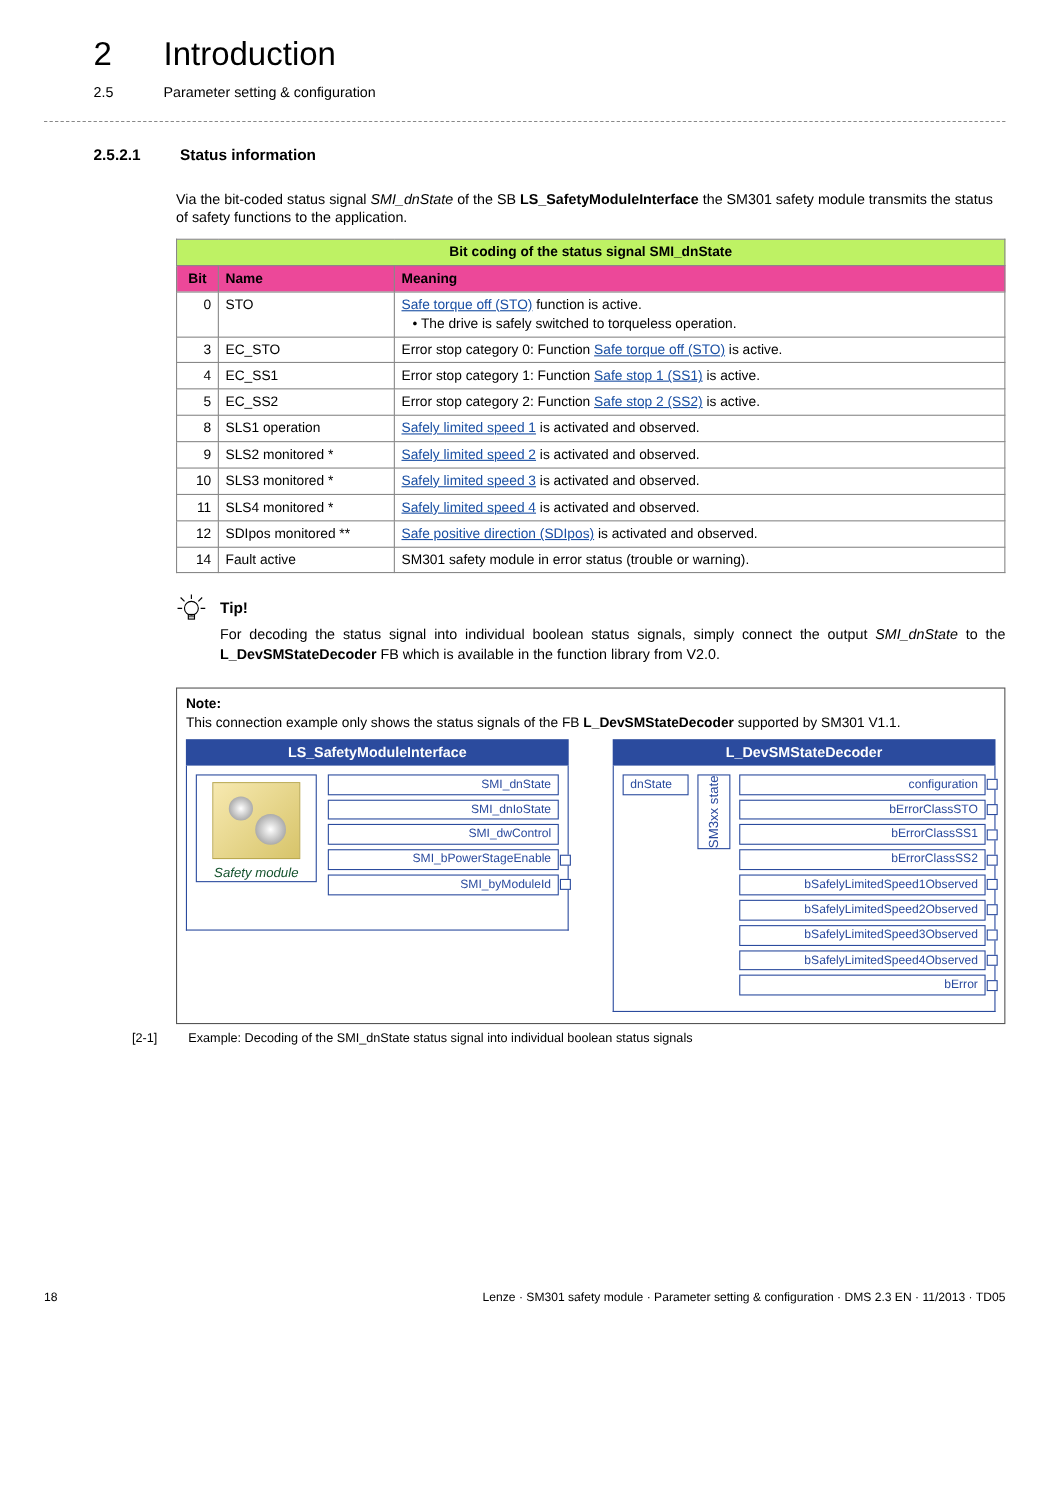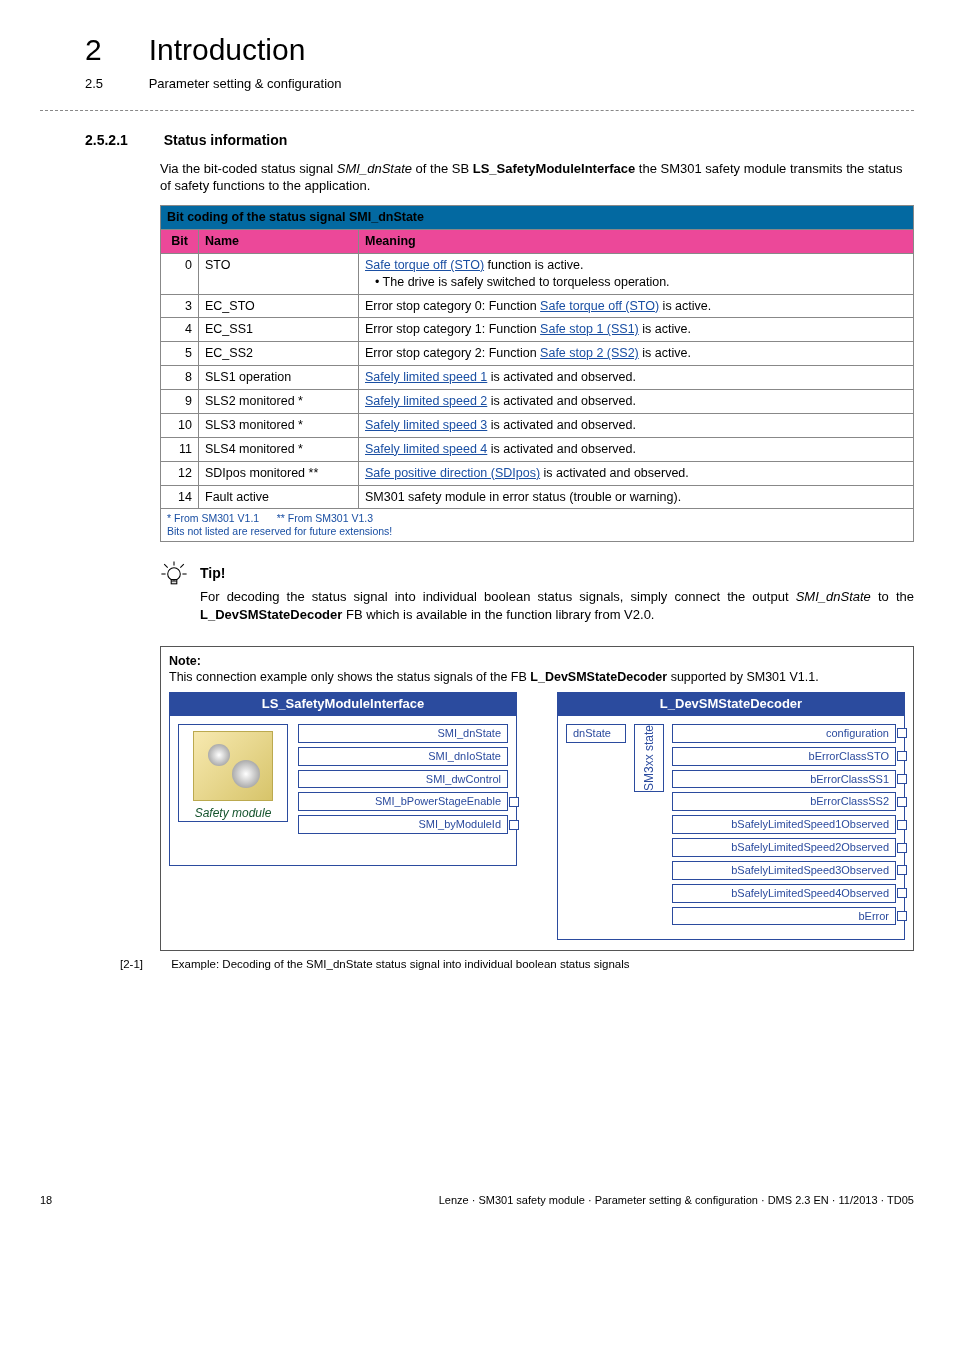--- a/index.html
+++ b/index.html
@@ -11,31 +11,31 @@
     width: 954px;
     margin: 0 auto;
     padding: 30px 40px 20px 85px;
     line-height: 1.35;
   }
   .hdr-num { font-size: 30px; font-weight: 400; display: inline-block; width: 60px; vertical-align: baseline; }
   .hdr-txt { font-size: 30px; font-weight: 400; display: inline-block; }
   .sub-num { font-size: 13px; display: inline-block; width: 60px; vertical-align: baseline; margin-top: 4px;}
   .sub-txt { font-size: 13px; display: inline-block; margin-top:4px; }
   .dash-rule { border: none; border-top: 1.5px dashed #888; margin: 18px 0 20px -45px; width: calc(100% + 45px); }
-  .sec-row { margin-bottom: 10px; }
+  .sec-row { margin-bottom: 22px; }
   .sec-num { font-weight: bold; font-size: 14px; display: inline-block; width: 75px; vertical-align: top; }
   .sec-ttl { font-weight: bold; font-size: 14px; display: inline-block; }
   .body-indent { margin-left: 75px; }
   .para { font-size: 13px; margin-bottom: 10px; }
   .ital { font-style: italic; }
   .bold { font-weight: bold; }
   .lnk { color: #1a4fa3; text-decoration: underline; }
   table.bits { border-collapse: collapse; width: 100%; margin-top: 6px; }
   table.bits th, table.bits td { border: 1px solid #888; padding: 3px 6px; font-size: 12.5px; vertical-align: top; }
-  table.bits .caption-row td { background: #0369a1; font-weight: bold; border-bottom: 1px solid #888; }
+  table.bits .caption-row td { background: #bef264; font-weight: bold; border-bottom: 1px solid #888; text-align: center; }
   table.bits th { background: #ec4899; font-weight: bold; text-align: left; }
   table.bits td.bitcol { text-align: right; width: 38px; }
   table.bits td.namecol { width: 160px; }
   table.bits .footnote-row td { font-size: 10.5px; color: #1a4fa3; line-height: 1.2; padding: 3px 6px; }
   .bullet-sub { padding-left: 10px; display: block; }
   .tip-wrap { margin-top: 18px; display: flex; align-items: flex-start; gap: 12px; }
   .tip-icon { width: 28px; height: 28px; flex: 0 0 28px; }
   .tip-head { font-weight: bold; font-size: 14px; margin-top: 4px; }
   .tip-body { text-align: justify; margin-top: 6px; font-size: 13px; }
   .note-box { border: 1px solid #555; padding: 6px 8px 10px 8px; margin-top: 22px; font-size: 12.5px; }
@@ -137,26 +137,20 @@
     <tr>
       <td class="bitcol">12</td>
       <td class="namecol">SDIpos monitored **</td>
       <td><a class="lnk">Safe positive direction (SDIpos)</a><span> is activated and observed.</span></td>
     </tr>
     <tr>
       <td class="bitcol">14</td>
       <td class="namecol">Fault active</td>
       <td>SM301 safety module in error status (trouble or warning).</td>
     </tr>
-    <tr class="footnote-row">
-      <td colspan="3">
-        <span>* From SM301 V1.1</span>&nbsp;&nbsp;&nbsp;&nbsp;&nbsp;&nbsp;<span>** From SM301 V1.3</span><br>
-        <span>Bits not listed are reserved for future extensions!</span>
-      </td>
-    </tr>
   </tbody>
     </table>
 
   <div class="tip-wrap">
     <svg class="tip-icon" viewBox="0 0 40 40">
       <line x1="20" y1="2" x2="20" y2="8" stroke="#000" stroke-width="1.5"></line>
       <line x1="6" y1="6" x2="11" y2="11" stroke="#000" stroke-width="1.5"></line>
       <line x1="34" y1="6" x2="29" y2="11" stroke="#000" stroke-width="1.5"></line>
       <line x1="2" y1="20" x2="8" y2="20" stroke="#000" stroke-width="1.5"></line>
       <line x1="38" y1="20" x2="32" y2="20" stroke="#000" stroke-width="1.5"></line>

